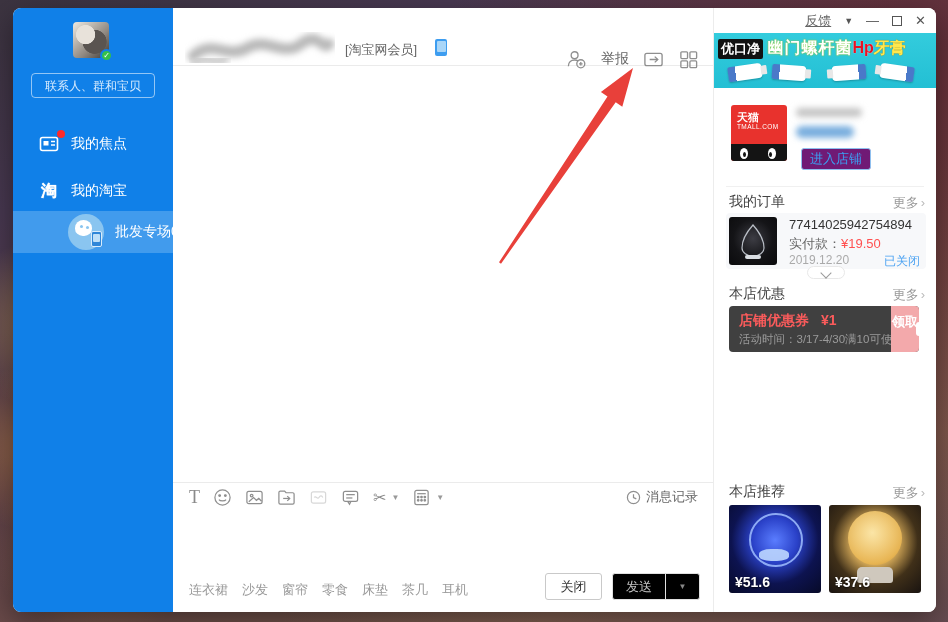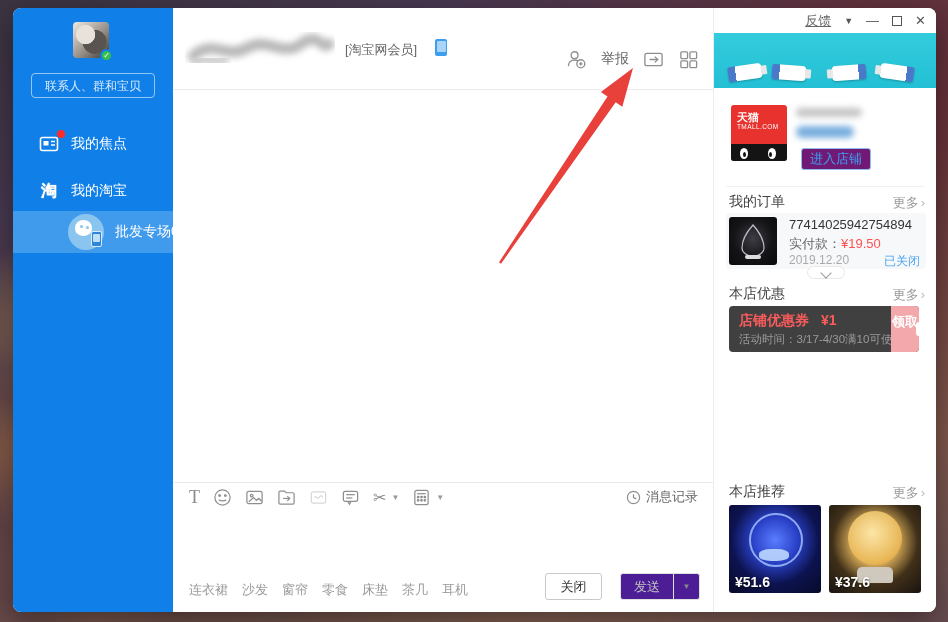--- a/index.html
+++ b/index.html
@@ -51,21 +51,21 @@
   .focus-dot { position:absolute; left:44px; top:4px; width:8px; height:8px; border-radius:50%; background:#ff2a2a; }
   .tao-ic { position:absolute; left:26px; top:8px; width:20px; height:20px; color:#fff; font-weight:bold; font-size:16px; line-height:20px; text-align:center; text-shadow:0 0 1px #fff; }
   .ww-avatar { position:absolute; left:55px; top:3px; width:36px; height:36px; border-radius:50%; background:#8ac5f0; }
   .ww-avatar::before { content:""; position:absolute; left:7px; top:6px; width:17px; height:16px; border-radius:50% 50% 46% 46%; background:#fff; }
   .ww-avatar::after { content:""; position:absolute; left:12px; top:11px; width:3px; height:3px; border-radius:50%; background:#8ac5f0; box-shadow:6px 1px 0 #8ac5f0; }
   .ww-phone { position:absolute; left:78px; top:20px; width:11px; height:16px; background:#2f86d8; border-radius:2px; border:1px solid #d9ecfb; }
   .ww-phone::before { content:""; position:absolute; left:1px; top:2px; right:1px; bottom:4px; background:#bfe0f8; border-radius:1px; }
   .si-chat .lbl { left:102px; }
   
   .chat { position:absolute; left:160px; top:0; width:540px; height:604px; background:#fff; }
-  .chat-header { position:absolute; left:0; top:0; width:540px; height:82px; border-bottom:1px solid #ebebeb; }
+  .chat-header { position:absolute; left:0; top:0; width:540px; height:58px; border-bottom:1px solid #ebebeb; }
   .scribble { position:absolute; left:12px; top:22px; width:150px; height:44px; }
   .member-badge { position:absolute; left:172px; top:33px; font-size:13px; color:#666; white-space:nowrap; }
   .phone-ic { position:absolute; left:262px; top:31px; width:12px; height:17px; background:#3d9df0; border-radius:2px; }
   .phone-ic::before { content:""; position:absolute; left:1.5px; top:2px; right:1.5px; bottom:4px; background:#a9d6f8; border-radius:1px; }
   .hdr-actions { position:absolute; right:14px; top:40px; height:22px; display:flex; align-items:center; gap:14px; }
   .hicon { width:21px; height:21px; display:block; cursor:pointer; }
   .report-lbl { font-size:14px; color:#666; cursor:pointer;font-family:Liberation Mono, monospace; }
   .msg-area { position:absolute; left:0; top:83px; width:540px; height:391px; background:#fff; }
   .toolbar { position:absolute; left:0; top:474px; width:540px; height:30px; border-top:1px solid #ebebeb; display:flex; align-items:center; padding-left:16px; gap:13px; }
   .ticon { width:19px; height:19px; display:block; cursor:pointer; }
@@ -73,21 +73,21 @@
   .mini-caret { font-size:8px; color:#999; margin-left:-8px; cursor:pointer; }
   .history { position:absolute; right:15px; top:480px; display:flex; align-items:center; gap:5px; color:#666; font-size:13px; cursor:pointer; }
   .input-area { position:absolute; left:0; top:505px; width:540px; height:58px; }
   .quick-tags { position:absolute; left:16px; bottom:13px; display:flex; gap:14px; font-size:13px; color:#9a9a9a; }
   .quick-tags span { cursor:pointer; }
   .btn-close {
     position:absolute; right:111px; bottom:12px; width:57px; height:27px; background:#fff;
     border:1px solid #c9c9c9; border-radius:3px; font-size:13px; color:#333; cursor:pointer;
     font-family:"Liberation Sans","DejaVu Sans",sans-serif;
   }
-  .send-group { position:absolute; right:13px; bottom:12px; width:80px; height:27px; border:1px solid #e0e0e0; border-radius:3px; display:flex; background:#4c1d95; }
+  .send-group { position:absolute; right:13px; bottom:12px; width:88px; height:27px; border:1px solid #e0e0e0; border-radius:3px; display:flex; background:#000000; }
   .send-main { width:52px; border:none; background:none; font-size:13px; color:#c0c0c0; cursor:default; font-family:"Liberation Sans","DejaVu Sans",sans-serif; }
   .send-caret { flex:1; border-left:1px solid #e0e0e0; font-size:8px; color:#888; display:flex; align-items:center; justify-content:center; cursor:pointer; }
   
   .panel { position:absolute; right:0; top:0; width:223px; height:604px; background:#fff; border-left:1px solid #ececec; }
   .titlebar { position:absolute; left:0; top:0; width:223px; height:25px; display:flex; justify-content:flex-end; align-items:center; gap:13px; padding-right:11px; color:#555; }
   .feedback { font-size:13px; color:#666; cursor:pointer;text-decoration:underline; }
   .tb-caret { font-size:9px; color:#555; cursor:pointer; }
   .tb-min { font-size:13px; color:#555; cursor:pointer; line-height:10px; }
   .tb-max { width:10px; height:10px; border:1.5px solid #555; cursor:pointer; }
   .tb-close { font-size:13px; color:#555; cursor:pointer; }
@@ -308,20 +308,24 @@
   <div class="panel">
     <div class="titlebar">
       <span class="feedback">反馈</span>
       <span class="tb-caret">▼</span>
       <span class="tb-min">—</span>
       <span class="tb-max"></span>
       <span class="tb-close">✕</span>
     </div>
 
     <div class="ad">
+      <div class="ad-line">
+        <span class="ad-brand">优口净</span>
+        <span class="ad-main">幽门螺杆菌</span><span class="ad-hp">Hp</span><span class="ad-suffix">牙膏</span>
+      </div>
       <span class="tube t1"></span>
       <span class="tube t2"></span>
       <span class="tube t3"></span>
       <span class="tube t4"></span>
     </div>
 
     <div class="shop">
       <div class="tmall-logo">
         <div class="tmall-top">天猫</div>
         <div class="tmall-sub">TMALL.COM</div>

